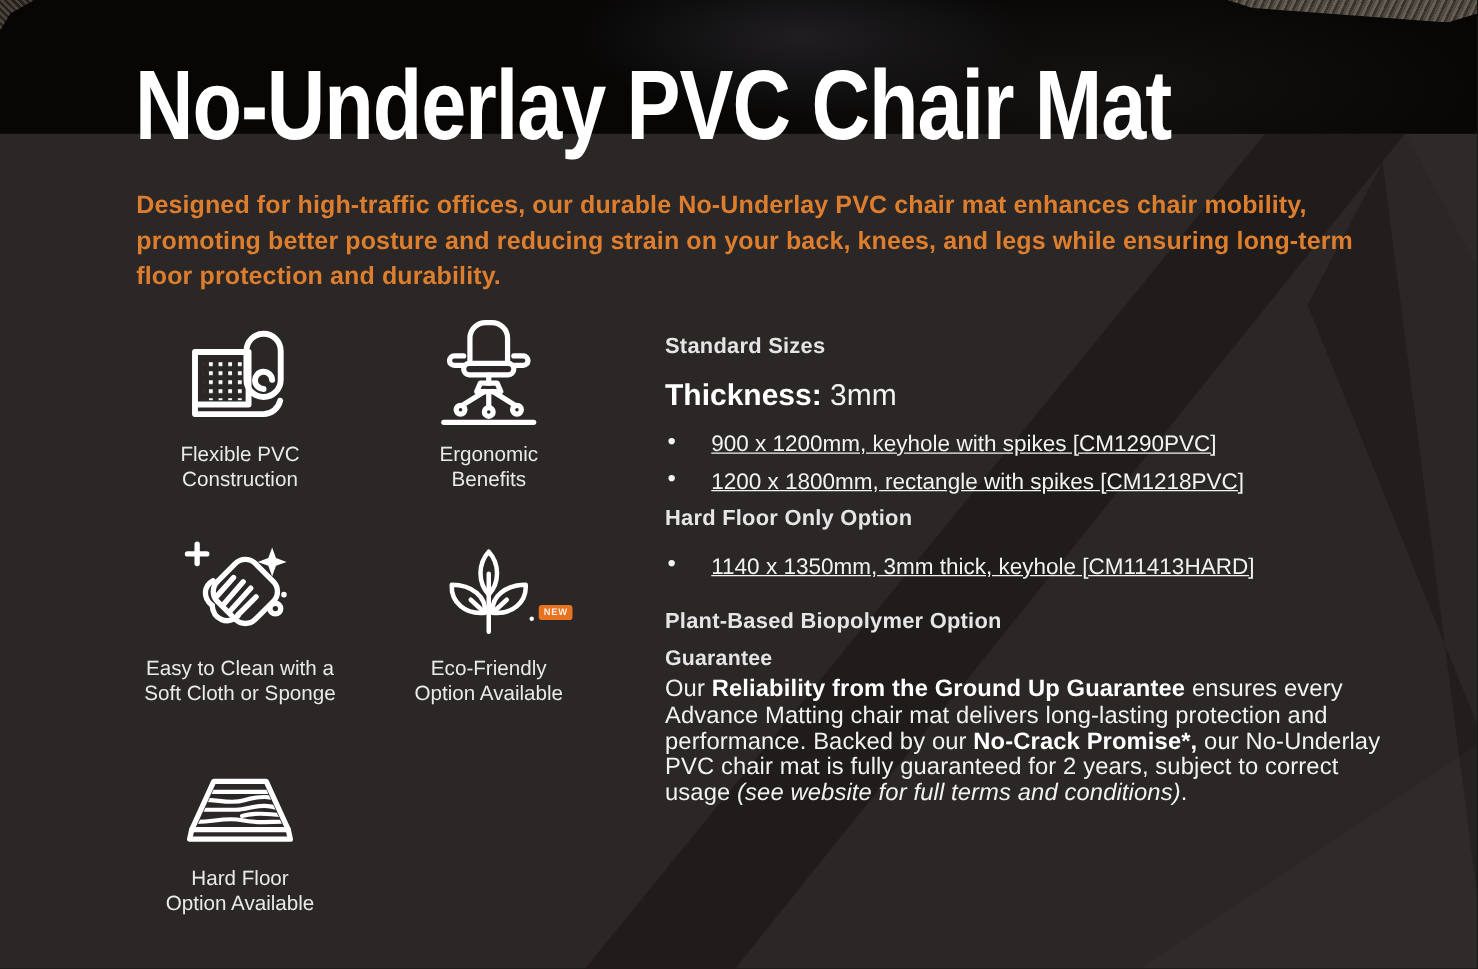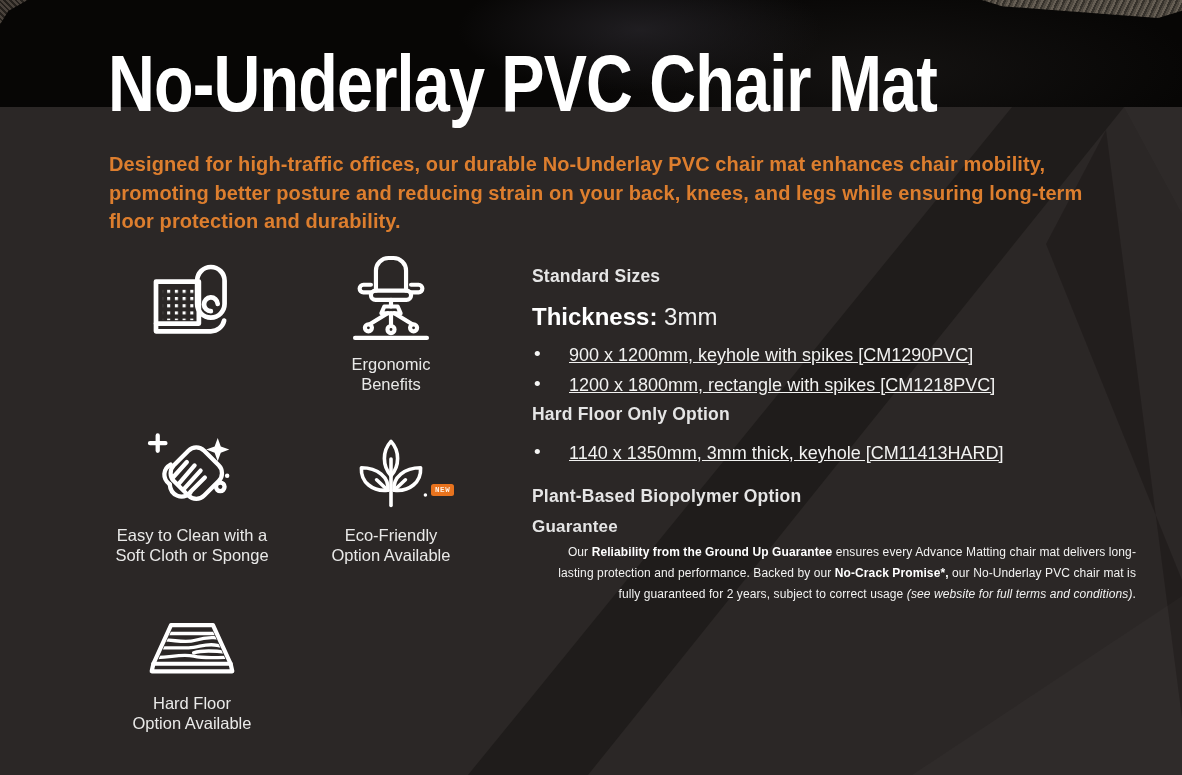--- a/index.html
+++ b/index.html
@@ -60,34 +60,34 @@
   .feature svg{display:block;}
   .f1{left:92px;top:253px;}
   .f2{left:291px;top:253px;}
   .f3{left:92px;top:424px;}
   .f4{left:291px;top:424px;}
   .f5{left:92px;top:592px;}
   .badge{
     position:absolute;left:140px;top:60px;
     background:var(--badge);color:#FDEFE2;
     font-size:7.5px;font-weight:700;letter-spacing:.6px;
-    padding:2px 4px;border-radius:2.5px;line-height:1.1;font-family:Liberation Mono, monospace;
+    padding:2px 4px;border-radius:2.5px;line-height:1.1;
   }
   
   .specs{position:absolute;left:532px;top:266px;width:596px;color:var(--text);}
   .spec-h{margin:0;font-size:17.5px;line-height:21px;font-weight:700;color:#e5e5e5;letter-spacing:.2px;}
   .h-hard{margin-top:8px;}
   .h-bio{margin-top:22px;}
   .h-guar{margin-top:9px;font-size:17px;}
   .thickness{margin:19px 0 0;font-size:24px;line-height:21px;}
   .thickness strong{color:#FFFFFF;}
   .spec-list{list-style:none;margin:17px 0 0;padding:0;font-size:18px;line-height:22px;text-decoration:underline;}
   .spec-list li{position:relative;padding-left:37px;margin-bottom:8px;}
   .spec-list li::before{content:"\2022";position:absolute;left:2px;top:-1px;font-size:19px;color:#F5F5F4;}
-  .guarantee-p{margin:5px 12px 0;font-size:12px;line-height:20.8px;width:592px;letter-spacing:.1px;text-align:right;}
+  .guarantee-p{margin:5px 0 0;font-size:19px;line-height:20.8px;width:592px;letter-spacing:.1px;}
   .guarantee-p strong{color:#FFFFFF;}
   .guarantee-p em{font-style:italic;}
 </style>
 </head>
 <body>
 
 <div class="page">
 
   <div class="hero">
     <div class="tex-tr"></div>
@@ -114,20 +114,24 @@
           </pattern>
         </defs>
         <g stroke="#fff" stroke-width="5.5" stroke-linecap="round" stroke-linejoin="round">
           <path d="M14 24 H64 V73 H14 Z"></path>
           <rect x="62" y="7" width="32" height="59" rx="16"></rect>
           <path d="M86 50 a8 8 0 1 0 -8 8.5"></path>
           <path d="M14 73 v9 h64 a16 16 0 0 0 15.5 -12.5"></path>
         </g>
         <rect x="22" y="32" width="39" height="37" fill="url(#matdots)"></rect>
       </svg>
+    </div>
+    <div class="feature-label">
+      <span>Flexible PVC</span><br>
+      <span>Construction</span>
     </div>
   </div>
 
   <div class="feature f2">
     <div class="icon-box">
       <svg width="84" height="92" viewBox="0 0 100 110" fill="none">
         <g stroke="#fff" stroke-width="5" stroke-linecap="round" stroke-linejoin="round">
           <path d="M32 45 V21 a15 15 0 0 1 15 -15 h6 a15 15 0 0 1 15 15 v24"></path>
           <rect x="26" y="45" width="48" height="11" rx="5.5"></rect>
           <path d="M26 38 h-9 a4.5 4.5 0 0 0 -4.5 4.5 v0 a4.5 4.5 0 0 0 4.5 4.5 h9"></path>

